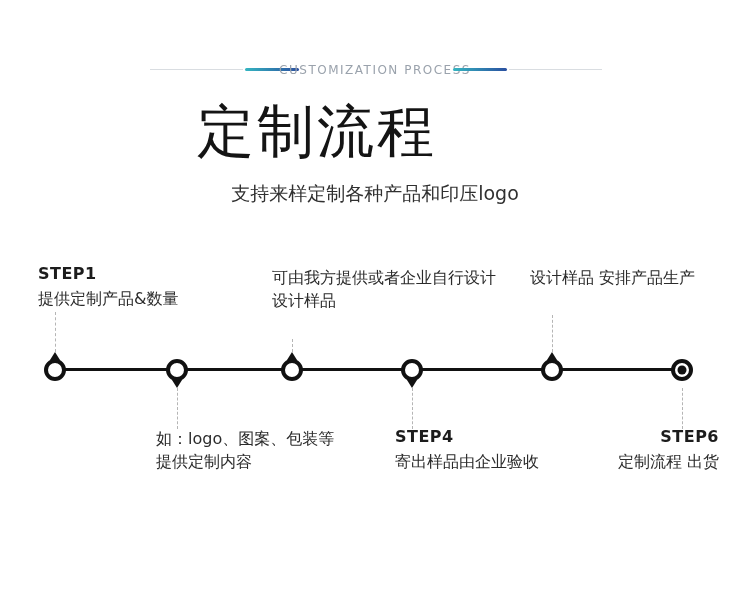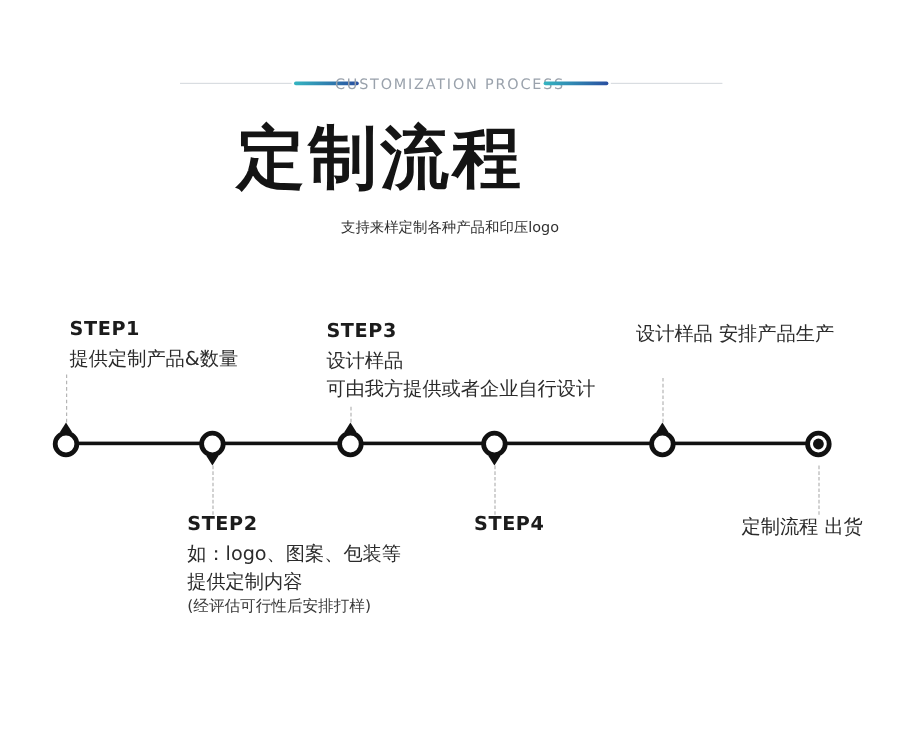--- a/index.html
+++ b/index.html
@@ -21,25 +21,25 @@
   .hdr-grad.right{left:453px;width:54px;}
   .hdr-thin{
     position:absolute;top:69px;height:1px;background:var(--gray-line,#d9dde1);
   }
   .hdr-thin.left{left:150px;width:93px;}
   .hdr-thin.right{left:509px;width:93px;}
   
   .title{
     position:absolute;left:0;top:94px;width:634px;text-align:center;
     font-family:"DejaVu Serif","Liberation Serif",serif;
-    font-size:57px;font-weight:bold;letter-spacing:3px;color:#141414;
+    font-size:57px;font-weight:normal;letter-spacing:3px;color:#141414;
   }
   .subtitle{
     position:absolute;left:0;top:181px;width:750px;text-align:center;
-    font-size:12px;color:#303030;
+    font-size:19px;color:#303030;
   }
   
   .tl-line{
     position:absolute;left:55px;top:368px;width:627px;height:3px;background:#111;
   }
   .pin{
     position:absolute;top:359px;width:14px;height:14px;background:#fff;
     border:4px solid #111;border-radius:50%;
   }
   .pin .tip{
@@ -53,21 +53,21 @@
     width:9px;height:9px;background:#111;border-radius:50%;
   }
   .dash{
     position:absolute;width:0;border-left:1px dashed var(--dashed,#b5b5b5);
   }
   
   .step{position:absolute;color:#2b2b2b;}
   .step-id{font-size:16px;font-weight:bold;color:#1c1c1c;margin-bottom:4px;letter-spacing:.5px;}
   .step-line{font-size:16px;line-height:23px;}
   .step-note{font-size:13px;line-height:20px;color:#3a3a3a;}
-  .step.s1{left:38px;top:264px;margin-left:20px;}
+  .step.s1{left:38px;top:264px;}
   .step.s2{left:156px;top:427px;}
   .step.s3{left:272px;top:266px;}
   .step.s4{left:395px;top:427px;}
   .step.s5{left:530px;top:266px;}
   .step.s6{right:31px;top:427px;text-align:right;}
 </style>
 </head>
 <body>
 
 <div class="page">
@@ -108,37 +108,36 @@
   <div class="dash" style="left:412px;top:388px;height:41px"></div>
   <div class="dash" style="left:552px;top:315px;height:37px"></div>
   <div class="dash" style="left:682px;top:388px;height:41px"></div>
 
   <div class="step s1">
     <div class="step-id">STEP1</div>
     <div class="step-line">提供定制产品&amp;数量</div>
   </div>
 
   <div class="step s2">
-    <div class="step-id">STEP2</div>
     <div class="step-line">如：logo、图案、包装等</div>
     <div class="step-line">提供定制内容</div>
-    <div class="step-note">(经评估可行性后安排打样)</div>
   </div>
 
   <div class="step s3">
-    <div class="step-id">STEP3</div>
+    <div class="step-line">可由我方提供或者企业自行设计</div>
     <div class="step-line">设计样品</div>
-    <div class="step-line">可由我方提供或者企业自行设计</div>
   </div>
 
   <div class="step s4">
     <div class="step-id">STEP4</div>
+    <div class="step-line">寄出样品由企业验收</div>
   </div>
 
   <div class="step s5">
     <div class="step-line">设计样品 安排产品生产</div>
   </div>
 
   <div class="step s6">
+    <div class="step-id">STEP6</div>
     <div class="step-line">定制流程 出货</div>
   </div>
 
 </div>
 
 </body></html>

